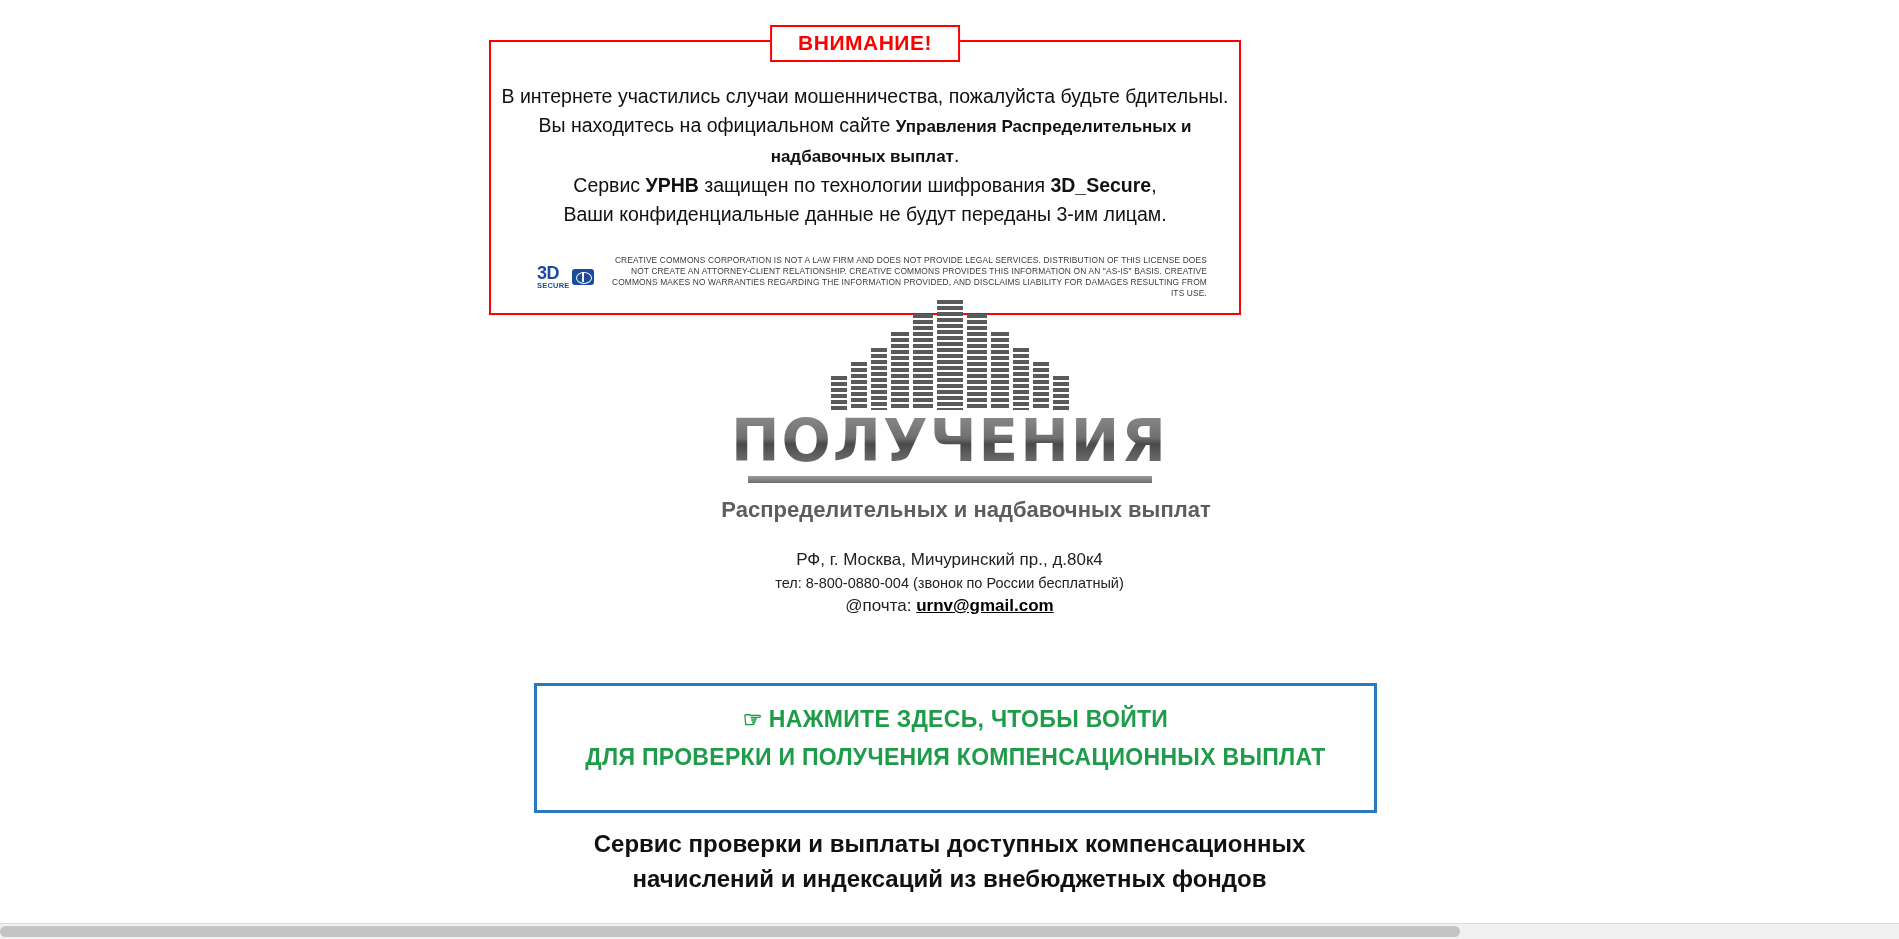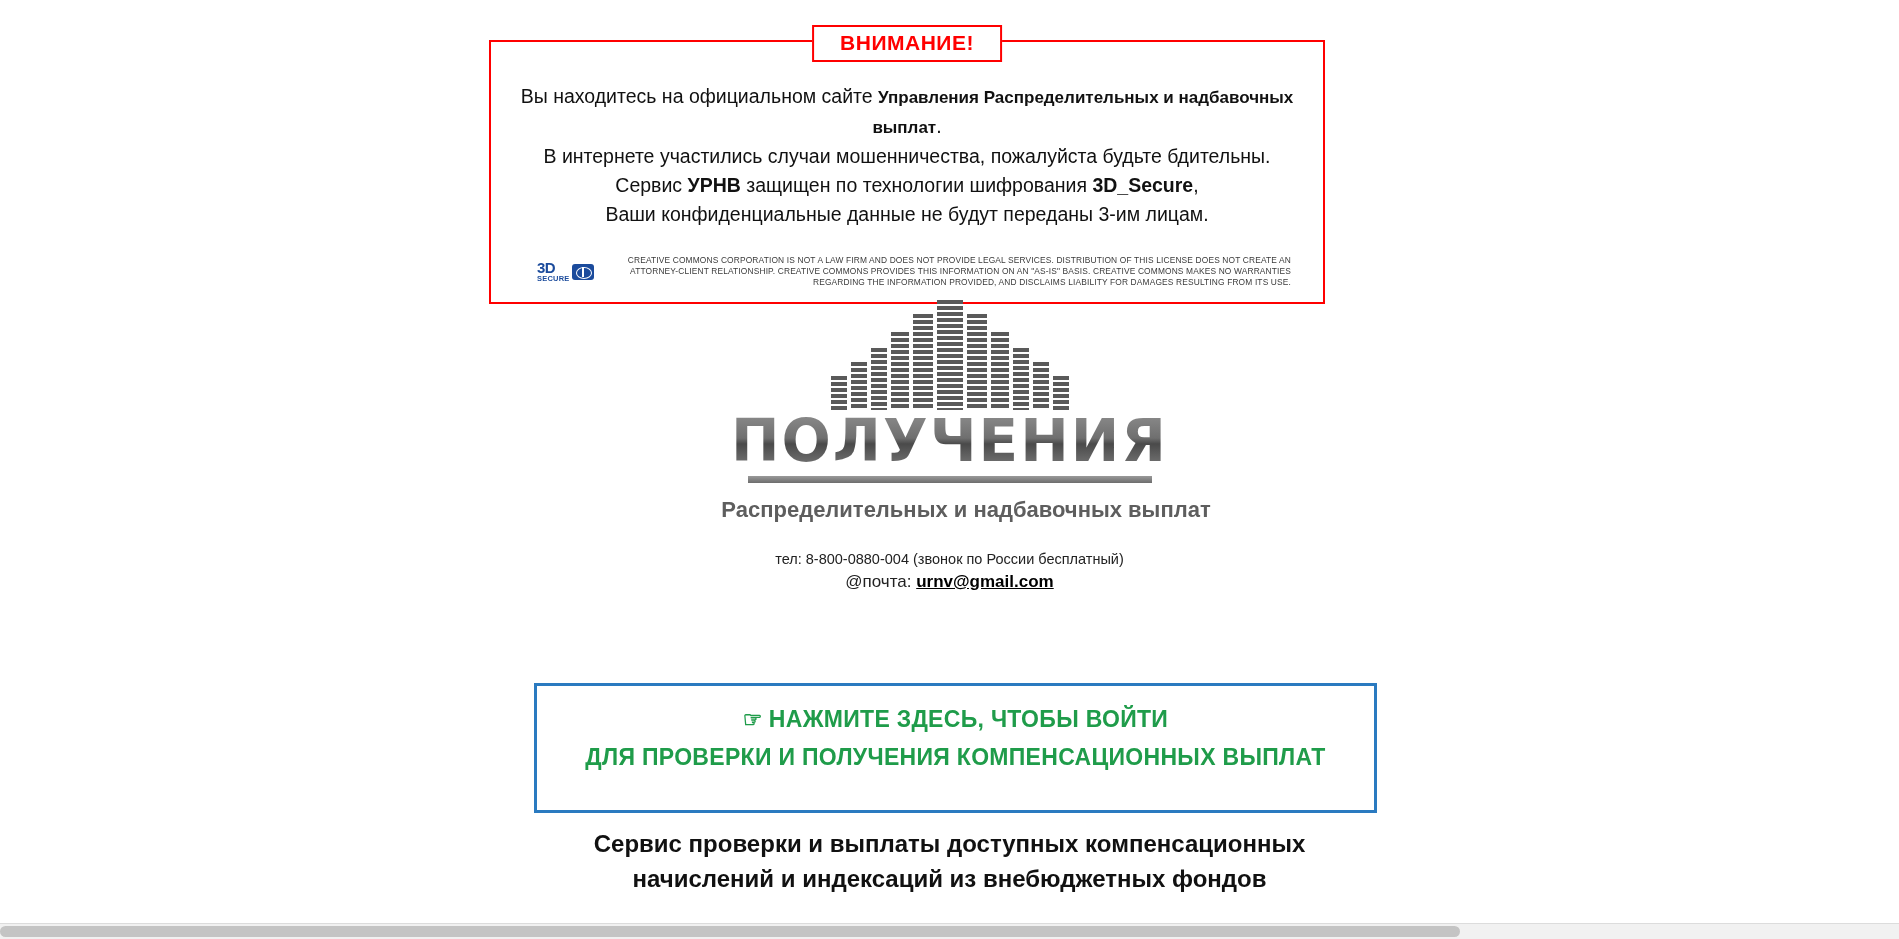--- a/index.html
+++ b/index.html
@@ -24,21 +24,21 @@
   
   .warning-wrap {
     position: absolute;
     left: 489px;
     top: 40px;
     width: 924px;
   }
   .warning-box {
     border: 2px solid #ff0000;
     box-sizing: border-box;
-    width: 836px;
+    width: 752px;
     padding: 26px 10px 14px 10px;
     position: relative;
     background: #fff;
   }
   .warning-title {
     position: absolute;
     left: 50%;
     top: -17px;
     transform: translateX(-50%);
     background: #fff;
@@ -75,21 +75,21 @@
     flex: 0 0 auto;
     width: 62px;
     margin-right: 12px;
     display: flex;
     align-items: center;
   }
   .badge-3d .txt {
     line-height: 1;
   }
   .badge-3d .t1 {
-    font-size: 15px;
+    font-size: 18px;
     font-weight: bold;
     color: #1b4b9c;
     letter-spacing: -0.5px;
   }
   .badge-3d .t2 {
     font-size: 7.5px;
     font-weight: bold;
     color: #1b4b9c;
     letter-spacing: 0.2px;
   }
@@ -284,24 +284,24 @@
 </style>
 </head>
 <body>
 
 <div class="page">
 
   <div class="warning-wrap">
     <div class="warning-box">
       <div class="warning-title">ВНИМАНИЕ!</div>
       <div class="warning-lines">
+        <div>В интернете участились случаи мошенничества, пожалуйста будьте бдительны.</div>
         <div>
           <span>Вы находитесь на официальном сайте </span><span class="sm-bold">Управления Распределительных и надбавочных выплат</span><span>.</span>
         </div>
-        <div>В интернете участились случаи мошенничества, пожалуйста будьте бдительны.</div>
         <div>
           <span>Сервис </span><span class="b">УРНВ</span><span> защищен по технологии шифрования </span><span class="b">3D_Secure</span><span>,</span>
         </div>
         <div>Ваши конфиденциальные данные не будут переданы 3-им лицам.</div>
       </div>
 
       <div class="legal-row">
         <div class="badge-3d">
           <div class="txt">
             <div class="t1">3D</div>
@@ -327,20 +327,21 @@
       <div class="bld" style="left:188px;width:16px; height:62px;"></div>
       <div class="bld" style="left:208px;width:16px; height:48px;"></div>
       <div class="bld" style="left:228px;width:16px; height:34px;"></div>
     </div>
     <div class="logo-word">ПОЛУЧЕНИЯ</div>
     <div class="logo-rule"></div>
     <div class="logo-sub">Распределительных и надбавочных выплат</div>
   </div>
 
   <div class="contacts">
+    <div class="addr">РФ, г. Москва, Мичуринский пр., д.80к4</div>
     <div class="phone">тел: 8-800-0880-004 (звонок по России бесплатный)</div>
     <div class="mail-line">
       <span>@почта: </span><a class="mail-link" href="#">urnv@gmail.com</a>
     </div>
   </div>
 
 
   <div class="cta">
     <div class="cta-line1">
       <span class="cta-hand">☞</span><span>НАЖМИТЕ ЗДЕСЬ, ЧТОБЫ ВОЙТИ</span>

